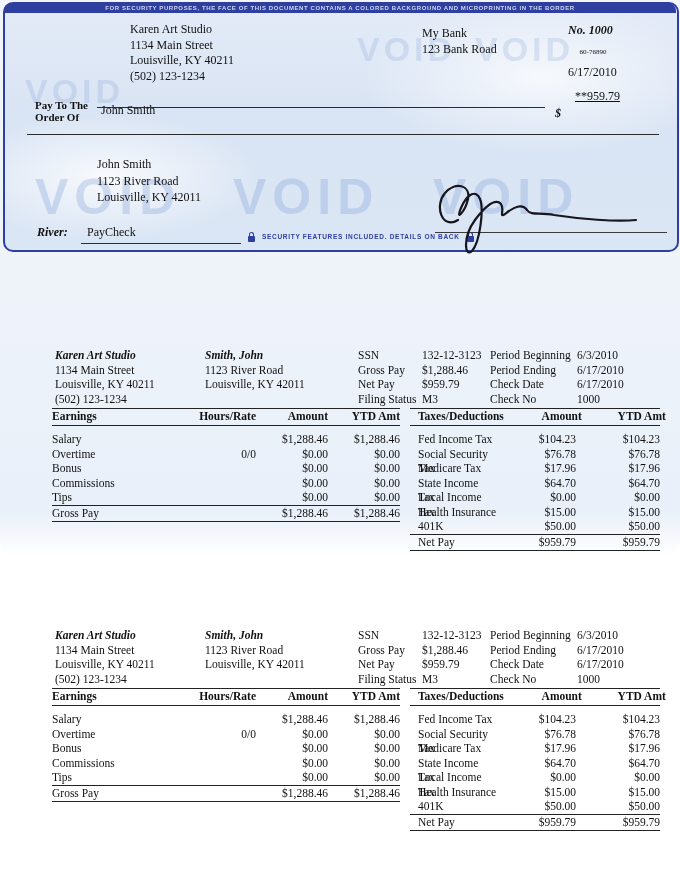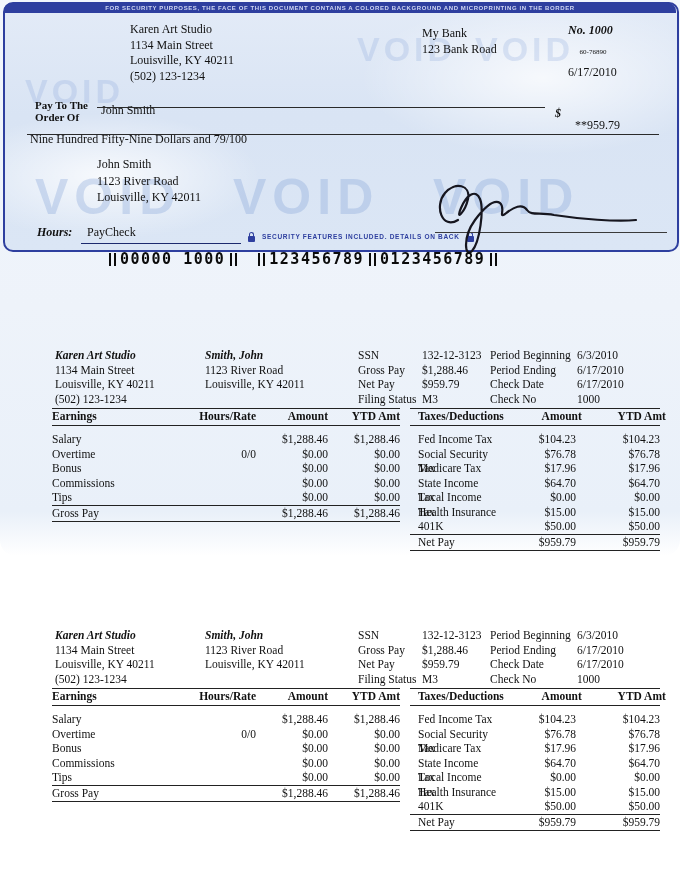--- a/index.html
+++ b/index.html
@@ -95,59 +95,47 @@
     <div class="fraction" style="left:556px;top:44px;width:64px;text-align:center;">60-76890</div>
     <div class="t" style="left:563px;top:61px;">6/17/2010</div>
 
     <div class="paylabel" style="left:30px;top:96px;">
       <div>Pay To The</div>
       <div>Order Of</div>
     </div>
     <div class="t" style="left:96px;top:99px;">John Smith</div>
     <div class="line" style="left:92px;top:103px;width:448px;"></div>
     <div class="t b" style="left:550px;top:102px;">$</div>
-    <div class="t" style="left:570px;top:114px;">**959.79</div>
-
-    <div class="t" style="left:25px;top:128px;">Nine Hundred Fifty-Nine Dollars and 79/100</div>
+    <div class="t" style="left:570px;top:85px;text-decoration:underline;">**959.79</div>
+
     <div class="line" style="left:22px;top:130px;width:632px;"></div>
 
     <div class="t" style="left:92px;top:152px;line-height:16.5px;">
       <div>John Smith</div>
       <div>1123 River Road</div>
       <div>Louisville, KY 42011</div>
     </div>
 
-    <div class="t b" style="left:32px;top:221px;">Hours:</div>
+    <div class="t b" style="left:32px;top:221px;">River:</div>
     <div class="t" style="left:82px;top:221px;">PayCheck</div>
     <div class="memo-line" style="left:76px;top:239px;width:160px;"></div>
 
     <div class="sec-row" style="left:243px;top:228px;">
       <span class="lock"></span>
       <span class="sec-text">SECURITY FEATURES INCLUDED. DETAILS ON BACK</span>
       <span class="lock"></span>
     </div>
 
     <div class="sig-line" style="left:430px;top:228px;width:232px;"></div>
   </div>
 
   <svg style="position:absolute;left:428px;top:172px;" width="240" height="86" viewBox="0 0 240 86">
     <path d="M30 48 C 14 58, 6 34, 17 21 C 27 9, 43 13, 40 27 C 37 40, 27 50, 33 36 C 39 22, 48 17, 52 27 C 56 37, 52 70, 44 79 C 37 86, 34 66, 47 48 C 56 36, 66 27, 72 31 C 78 36, 70 47, 77 42 C 86 35, 94 31, 99 38 C 103 44, 112 40, 126 43 C 152 47, 188 50, 208 48" stroke="#16161f" stroke-width="2.2" fill="none" stroke-linecap="round"></path>
   </svg>
 
-  <div class="micr">
-    <span class="micr-sym"></span>
-      <span>00000 1000</span>
-      <span class="micr-sym"></span>
-    <span class="micr-gap"></span>
-    <span class="micr-sym"></span>
-      <span>123456789</span>
-      <span class="micr-sym"></span>
-      <span>0123456789</span>
-      <span class="micr-sym"></span>
-  </div>
 
   <section class="stub" style="top:348px;">
     <div class="blk" style="left:55px;top:0;">
       <div class="b">Karen Art Studio</div>
       <div>1134 Main Street</div>
       <div>Louisville, KY 40211</div>
       <div>(502) 123-1234</div>
     </div>
     <div class="blk" style="left:205px;top:0;">
       <div class="b">Smith, John</div>

